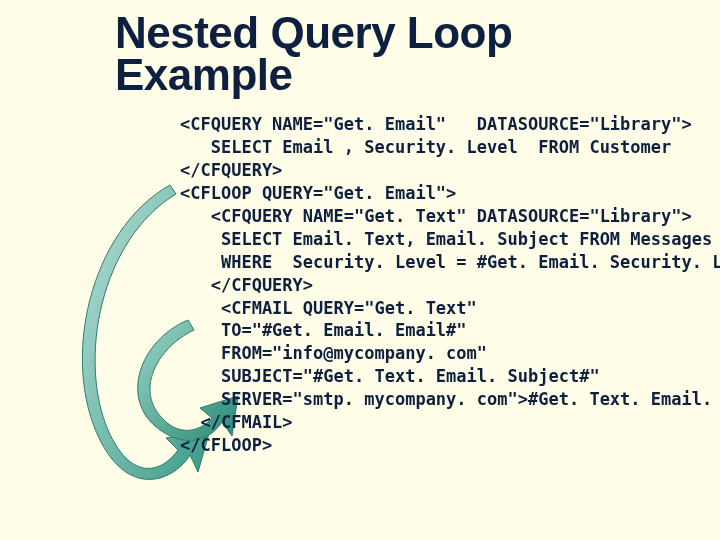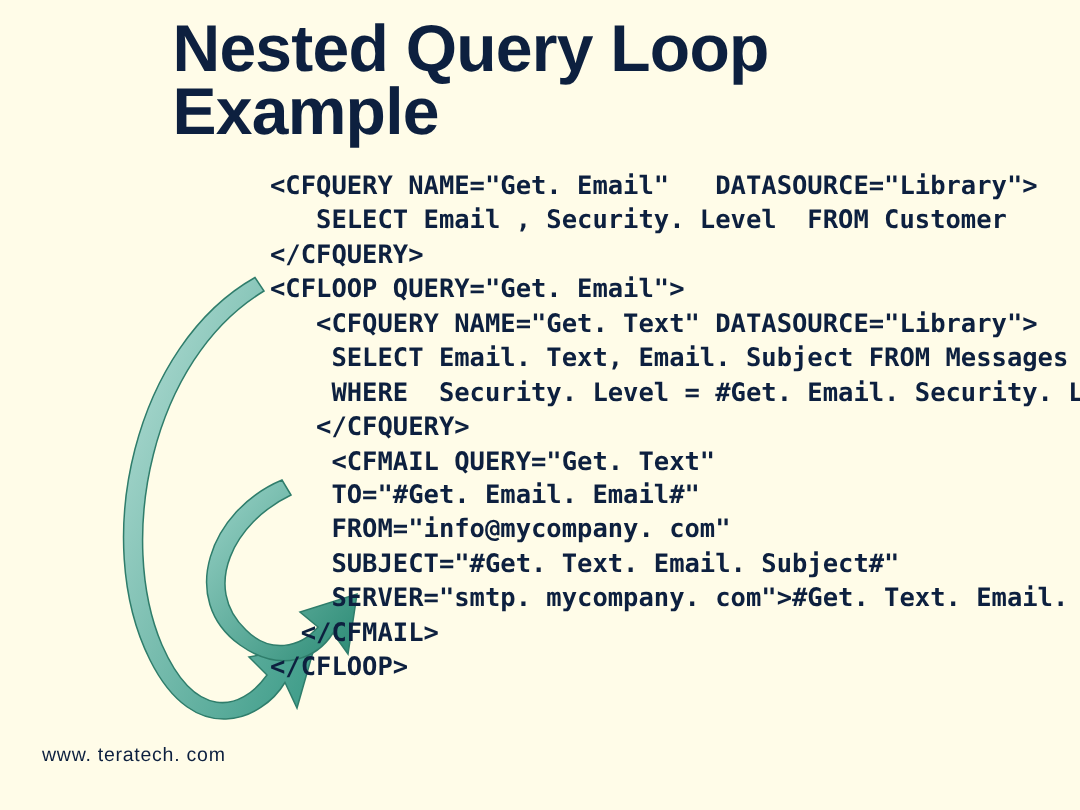--- a/index.html
+++ b/index.html
@@ -102,15 +102,14 @@
     WHERE  Security. Level = #Get. Email. Security. Level#
    &lt;/CFQUERY&gt;
     &lt;CFMAIL QUERY="Get. Text"
     TO="#Get. Email. Email#"
     FROM="info@mycompany. com"
     SUBJECT="#Get. Text. Email. Subject#"
     SERVER="smtp. mycompany. com"&gt;#Get. Text. Email. Text#
   &lt;/CFMAIL&gt;
 &lt;/CFLOOP&gt;</pre>
 
-  <div class="footer">www. teratech. com</div>
 
 </div>
 
 </body></html>

